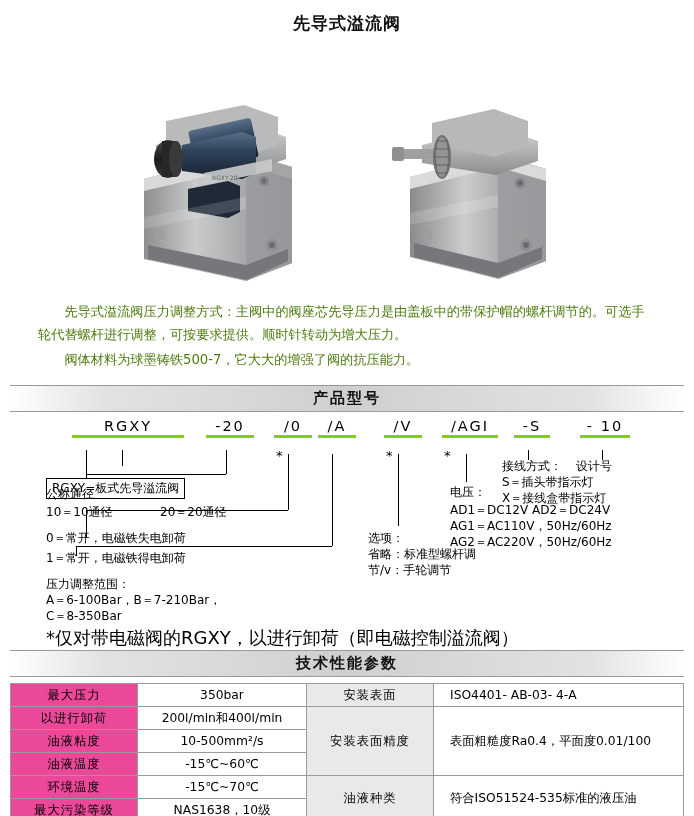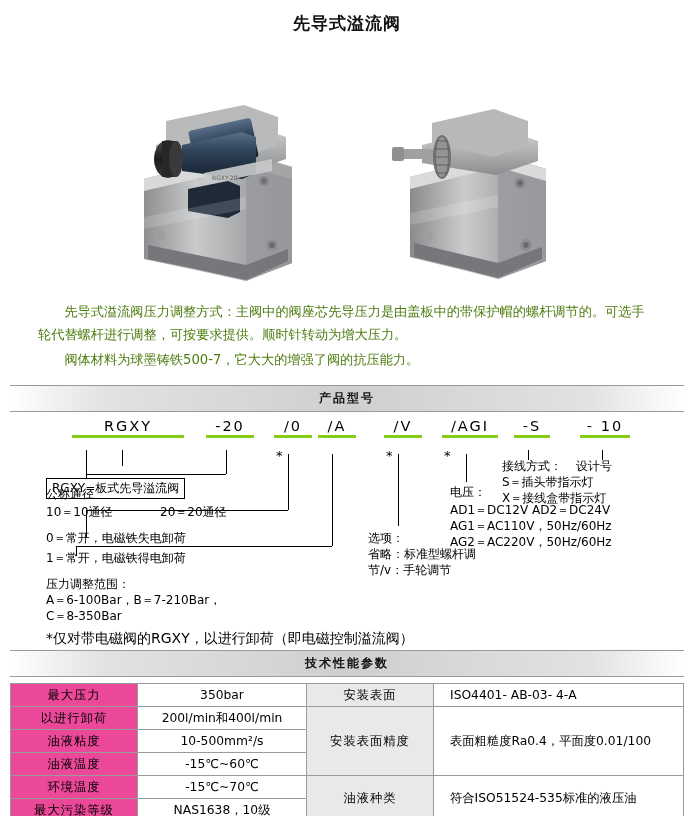--- a/index.html
+++ b/index.html
@@ -44,21 +44,21 @@
   .desc p{margin:0 0 2px 0;text-indent:2em;}
 
   
   .banner{
     margin:14px 10px 0 10px;
     height:25px;
     background:linear-gradient(to right,#ffffff 0%,#e2e2e2 14%,#cfcfcf 50%,#e2e2e2 86%,#ffffff 100%);
     border-top:1px solid #9a9a9a;
     border-bottom:1px solid #9a9a9a;
     text-align:center;
-    font-size:12px;
+    font-size:15px;
     font-weight:bold;
     line-height:25px;
     letter-spacing:2px;
     color:#111;
   }
 
   
   .model{
     position:relative;
     margin:0 10px;
@@ -317,21 +317,21 @@
     <span class="txt" style="left:440px;top:84px;">AD1＝DC12V  AD2＝DC24V</span>
     <span class="txt" style="left:440px;top:100px;">AG1＝AC110V，50Hz/60Hz</span>
     <span class="txt" style="left:440px;top:116px;">AG2＝AC220V，50Hz/60Hz</span>
 
     <span class="txt" style="left:492px;top:40px;">接线方式：</span>
     <span class="txt" style="left:492px;top:56px;">S＝插头带指示灯</span>
     <span class="txt" style="left:492px;top:72px;">X＝接线盒带指示灯</span>
 
     <span class="txt" style="left:566px;top:40px;">设计号</span>
 
-    <span class="txt" style="left:36px;top:212px;font-size:14px;">*仅对带电磁阀的RGXY，以进行卸荷（即电磁控制溢流阀）</span>
+    <span class="txt" style="left:36px;top:212px;font-size:18px;">*仅对带电磁阀的RGXY，以进行卸荷（即电磁控制溢流阀）</span>
   </div>
 
   <div class="banner" style="margin-top:22px;">技术性能参数</div>
 
   <table class="spec">
     <tbody>
       <tr>
         <td class="lbl">最大压力</td>
         <td class="val">350bar</td>
         <td class="lbl2">安装表面</td>

